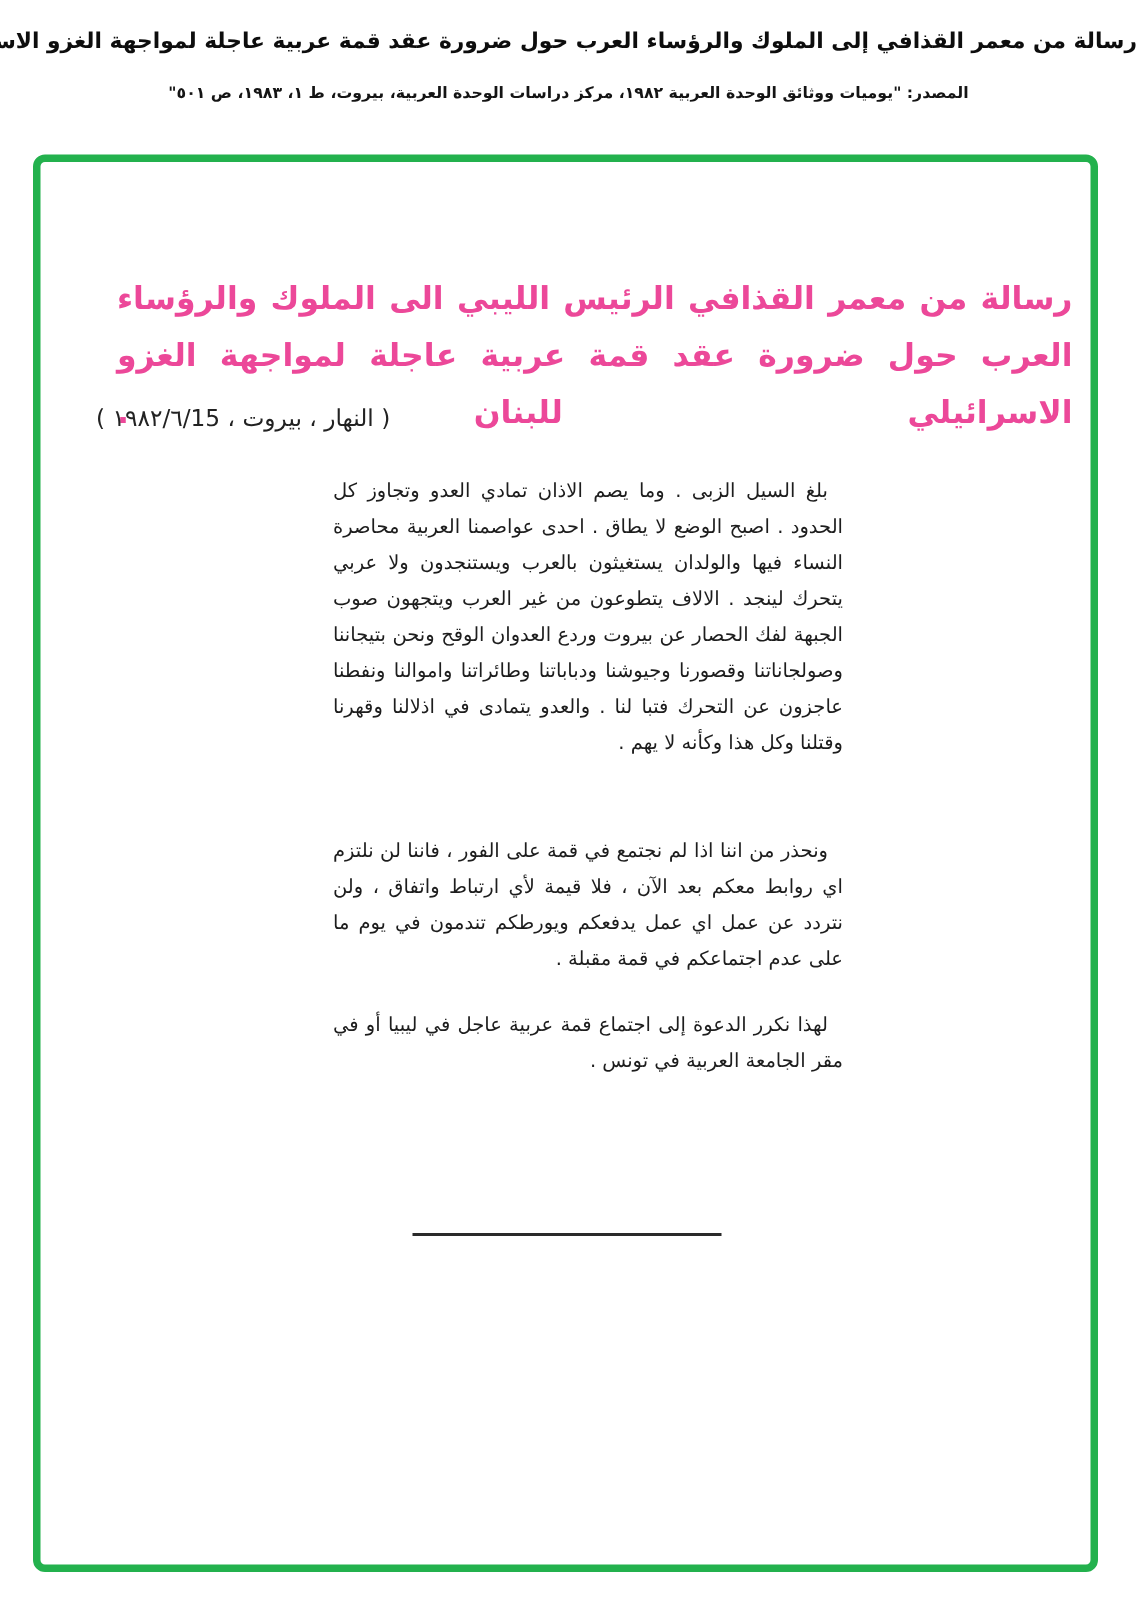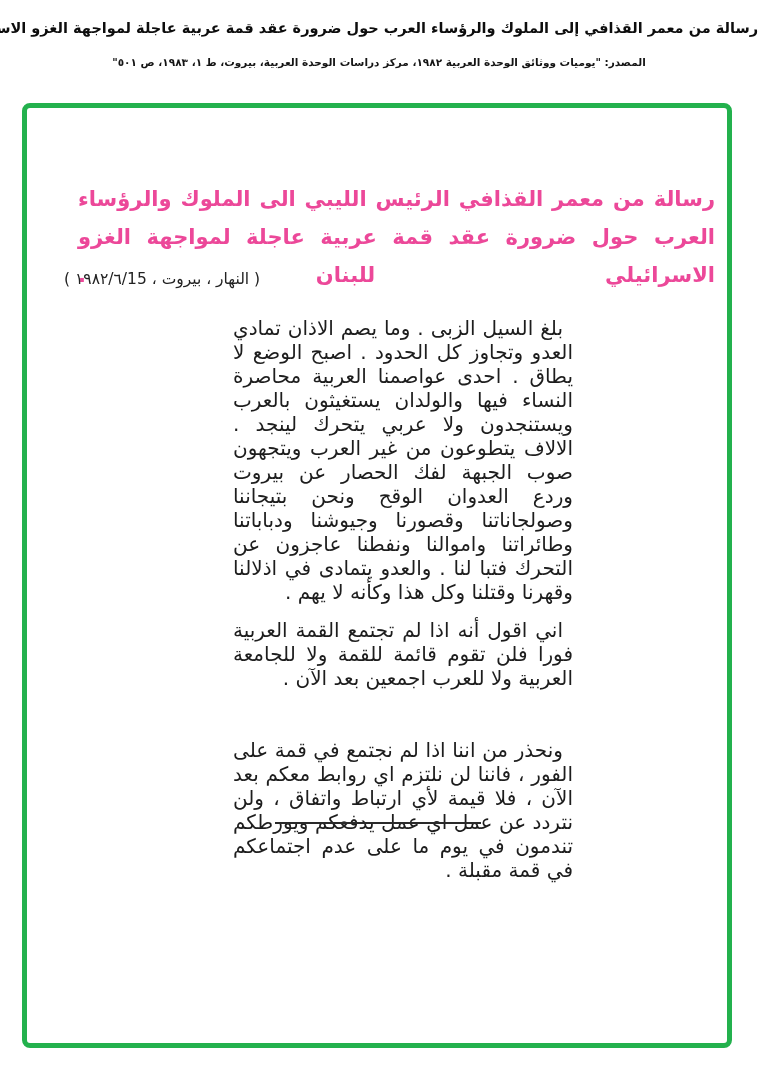--- a/index.html
+++ b/index.html
@@ -73,26 +73,26 @@
   .doc-citation {
     position: absolute;
     left: 64px;
     top: 270px;
     direction: rtl;
     font-size: 15.5px;
     color: #222222;
   }
   .doc-body {
     position: absolute;
-    left: 233px;
+    left: 222px;
     top: 316px;
     width: 340px;
     direction: rtl;
     text-align: justify;
-    font-size: 20px;
+    font-size: 13px;
     line-height: 24px;
     color: #1d1d1d;
   }
   .doc-body p {
     margin: 0;
     text-indent: 10px;
   }
   .doc-body p.p2 { margin-top: 14px; }
   .doc-body p.p3 { margin-top: 48px; }
   .doc-body p.p4 { margin-top: 20px; }
@@ -115,19 +115,19 @@
   <div class="hdr-source">المصدر:  "يوميات ووثائق الوحدة العربية ١٩٨٢، مركز دراسات الوحدة العربية، بيروت، ط ١، ١٩٨٣، ص ٥٠١"</div>
 
   <div class="frame" style="border-color: rgb(35, 177, 77);"></div>
 
   <div class="doc-title">رسالة من معمر القذافي الرئيس الليبي الى الملوك والرؤساء العرب حول ضرورة عقد قمة عربية عاجلة لمواجهة الغزو الاسرائيلي للبنان .</div>
 
   <div class="doc-citation">( النهار ، بيروت ، ١٩٨٢/٦/15 )</div>
 
   <div class="doc-body">
     <p class="p1">بلغ السيل الزبى . وما يصم الاذان تمادي العدو وتجاوز كل الحدود . اصبح الوضع لا يطاق . احدى عواصمنا العربية محاصرة النساء فيها والولدان يستغيثون بالعرب ويستنجدون ولا عربي يتحرك لينجد . الالاف يتطوعون من غير العرب ويتجهون صوب الجبهة لفك الحصار عن بيروت وردع العدوان الوقح ونحن بتيجاننا وصولجاناتنا وقصورنا وجيوشنا ودباباتنا وطائراتنا واموالنا ونفطنا عاجزون عن التحرك فتبا لنا . والعدو يتمادى في اذلالنا وقهرنا وقتلنا وكل هذا وكأنه لا يهم .</p>
-    <p class="p2">اني اقول أنه اذا لم تجتمع القمة العربية فورا فلن تقوم قائمة للقمة ولا للجامعة العربية ولا للعرب اجمعين بعد الآن .</p>
     <p class="p3">ونحذر من اننا اذا لم نجتمع في قمة على الفور ، فاننا لن نلتزم اي روابط معكم بعد الآن ، فلا قيمة لأي ارتباط واتفاق ، ولن نتردد عن عمل اي عمل يدفعكم ويورطكم تندمون في يوم ما على عدم اجتماعكم في قمة مقبلة .</p>
+    <p class="p4">لهذا نكرر الدعوة إلى اجتماع قمة عربية عاجل في ليبيا أو في مقر الجامعة العربية في تونس .</p>
   </div>
 
   <div class="end-rule"></div>
 
 </div>
 
 </body></html>

